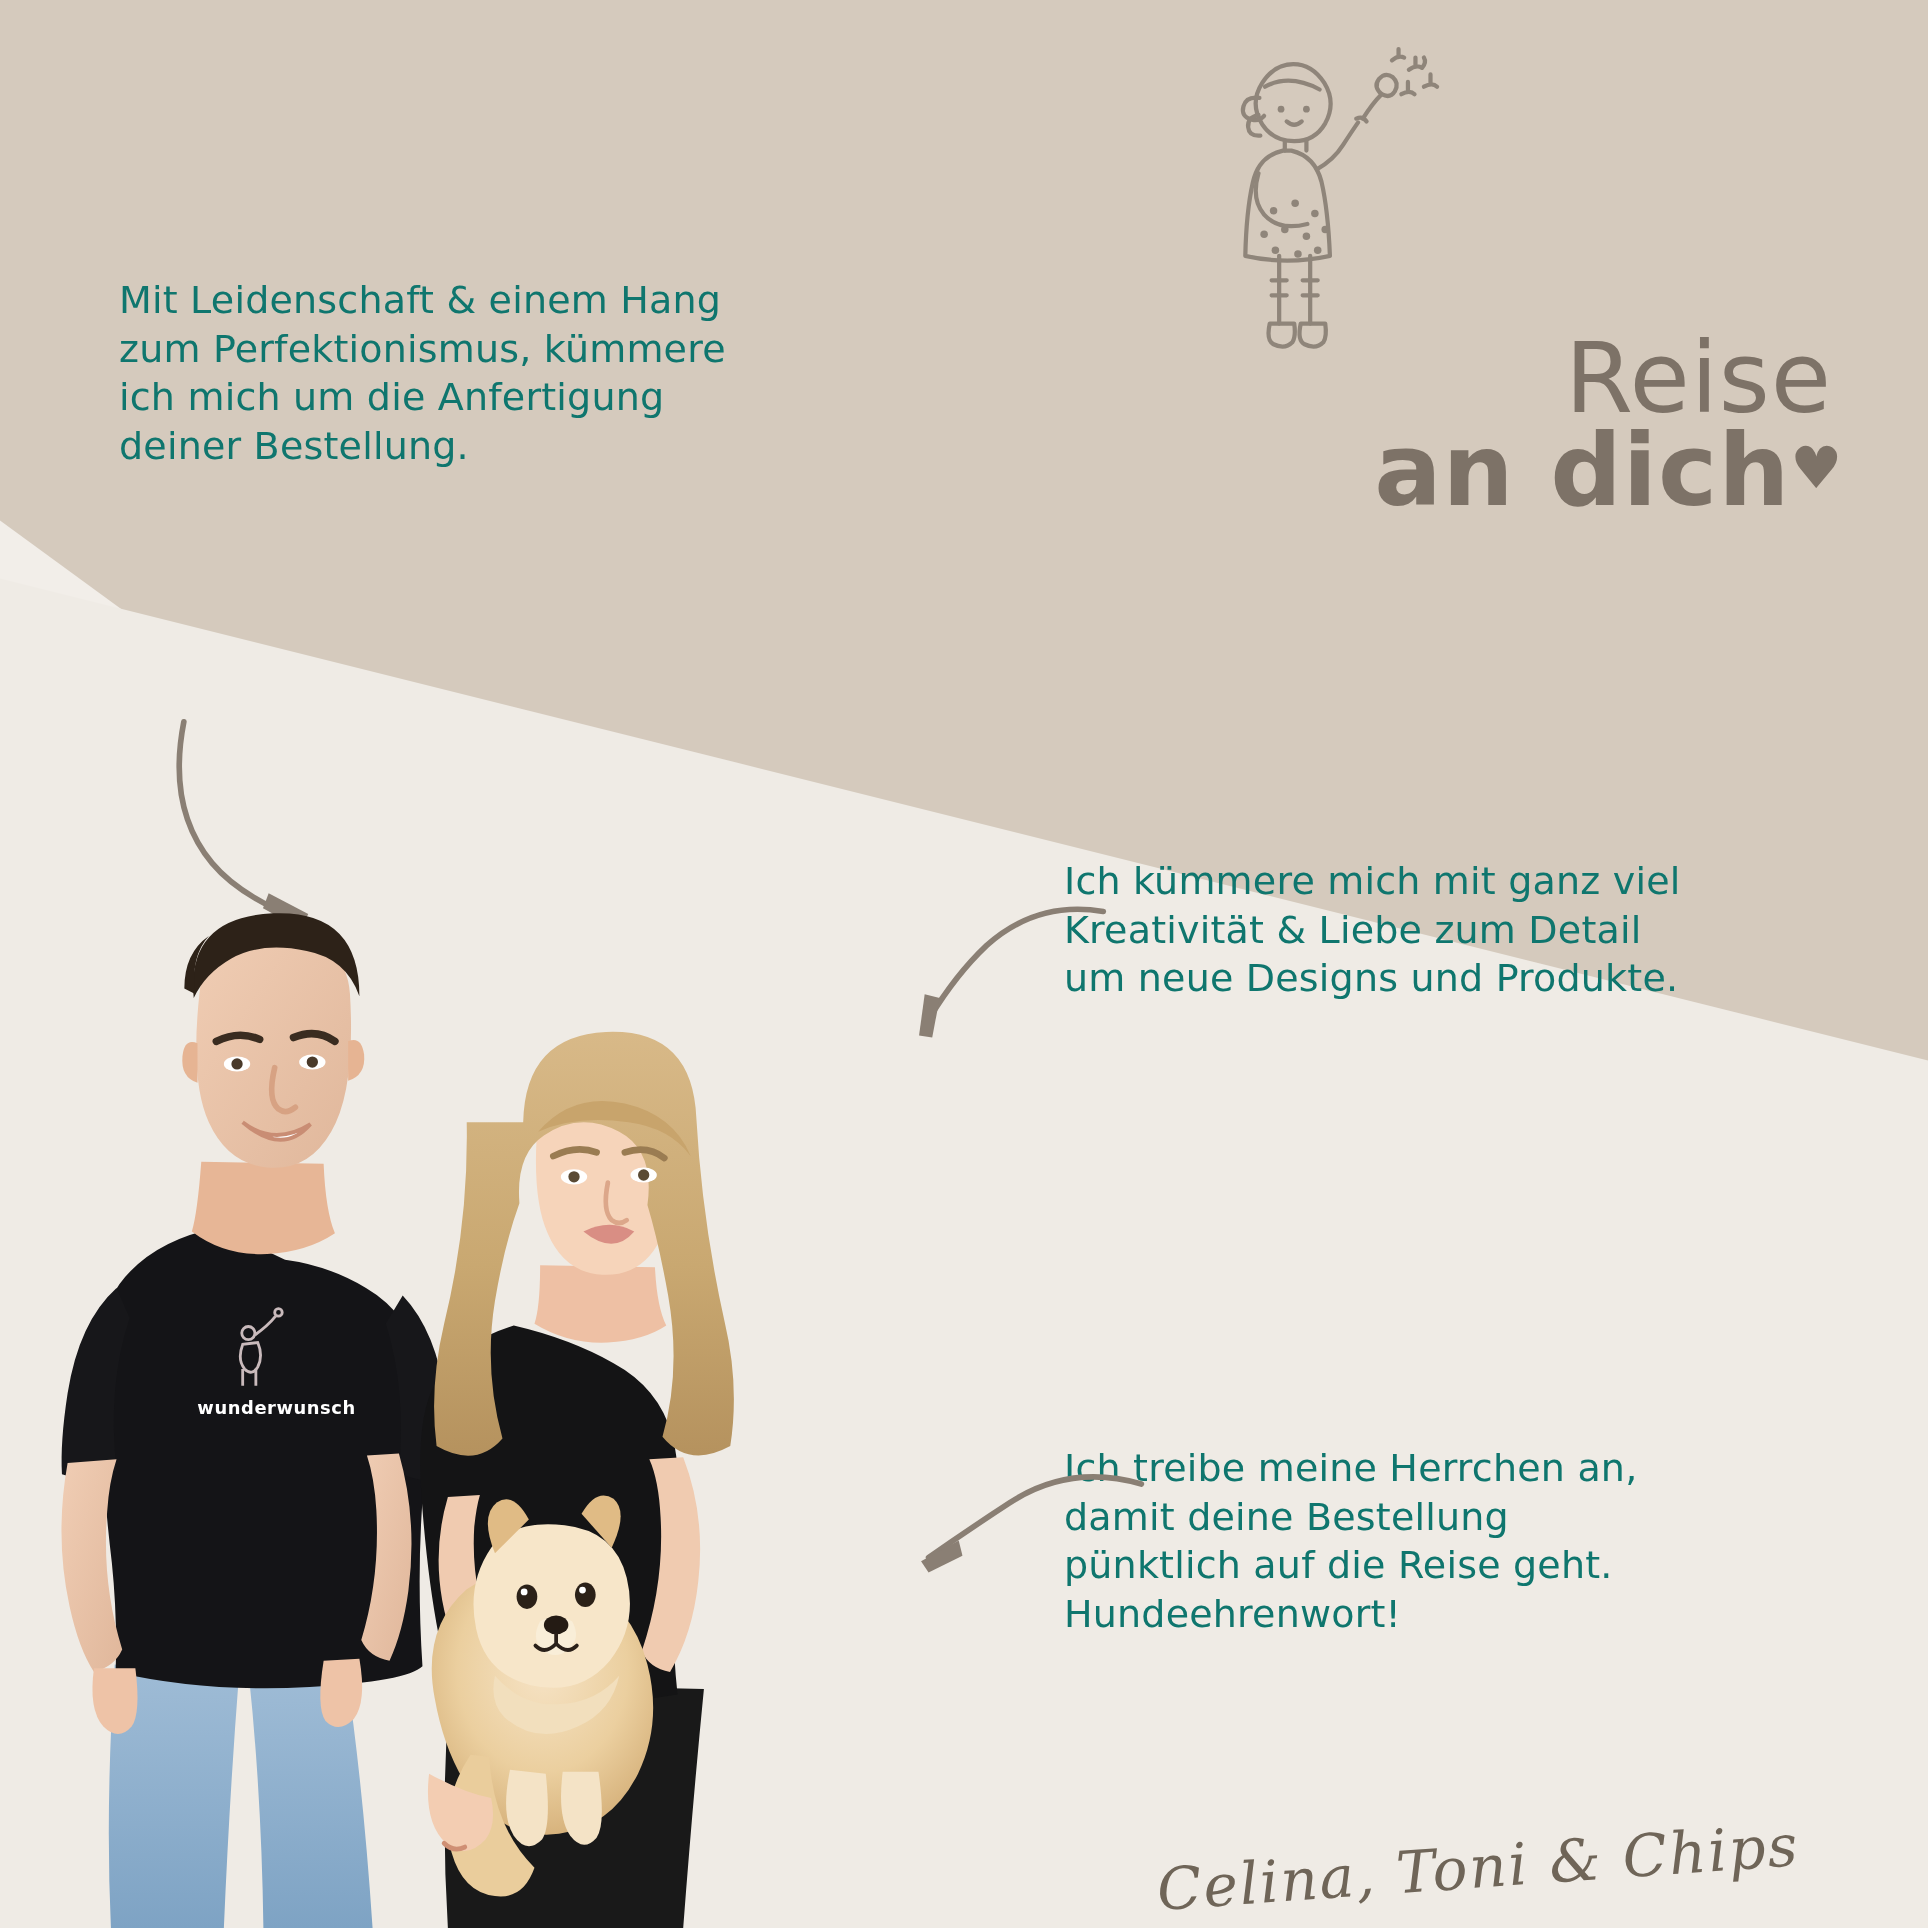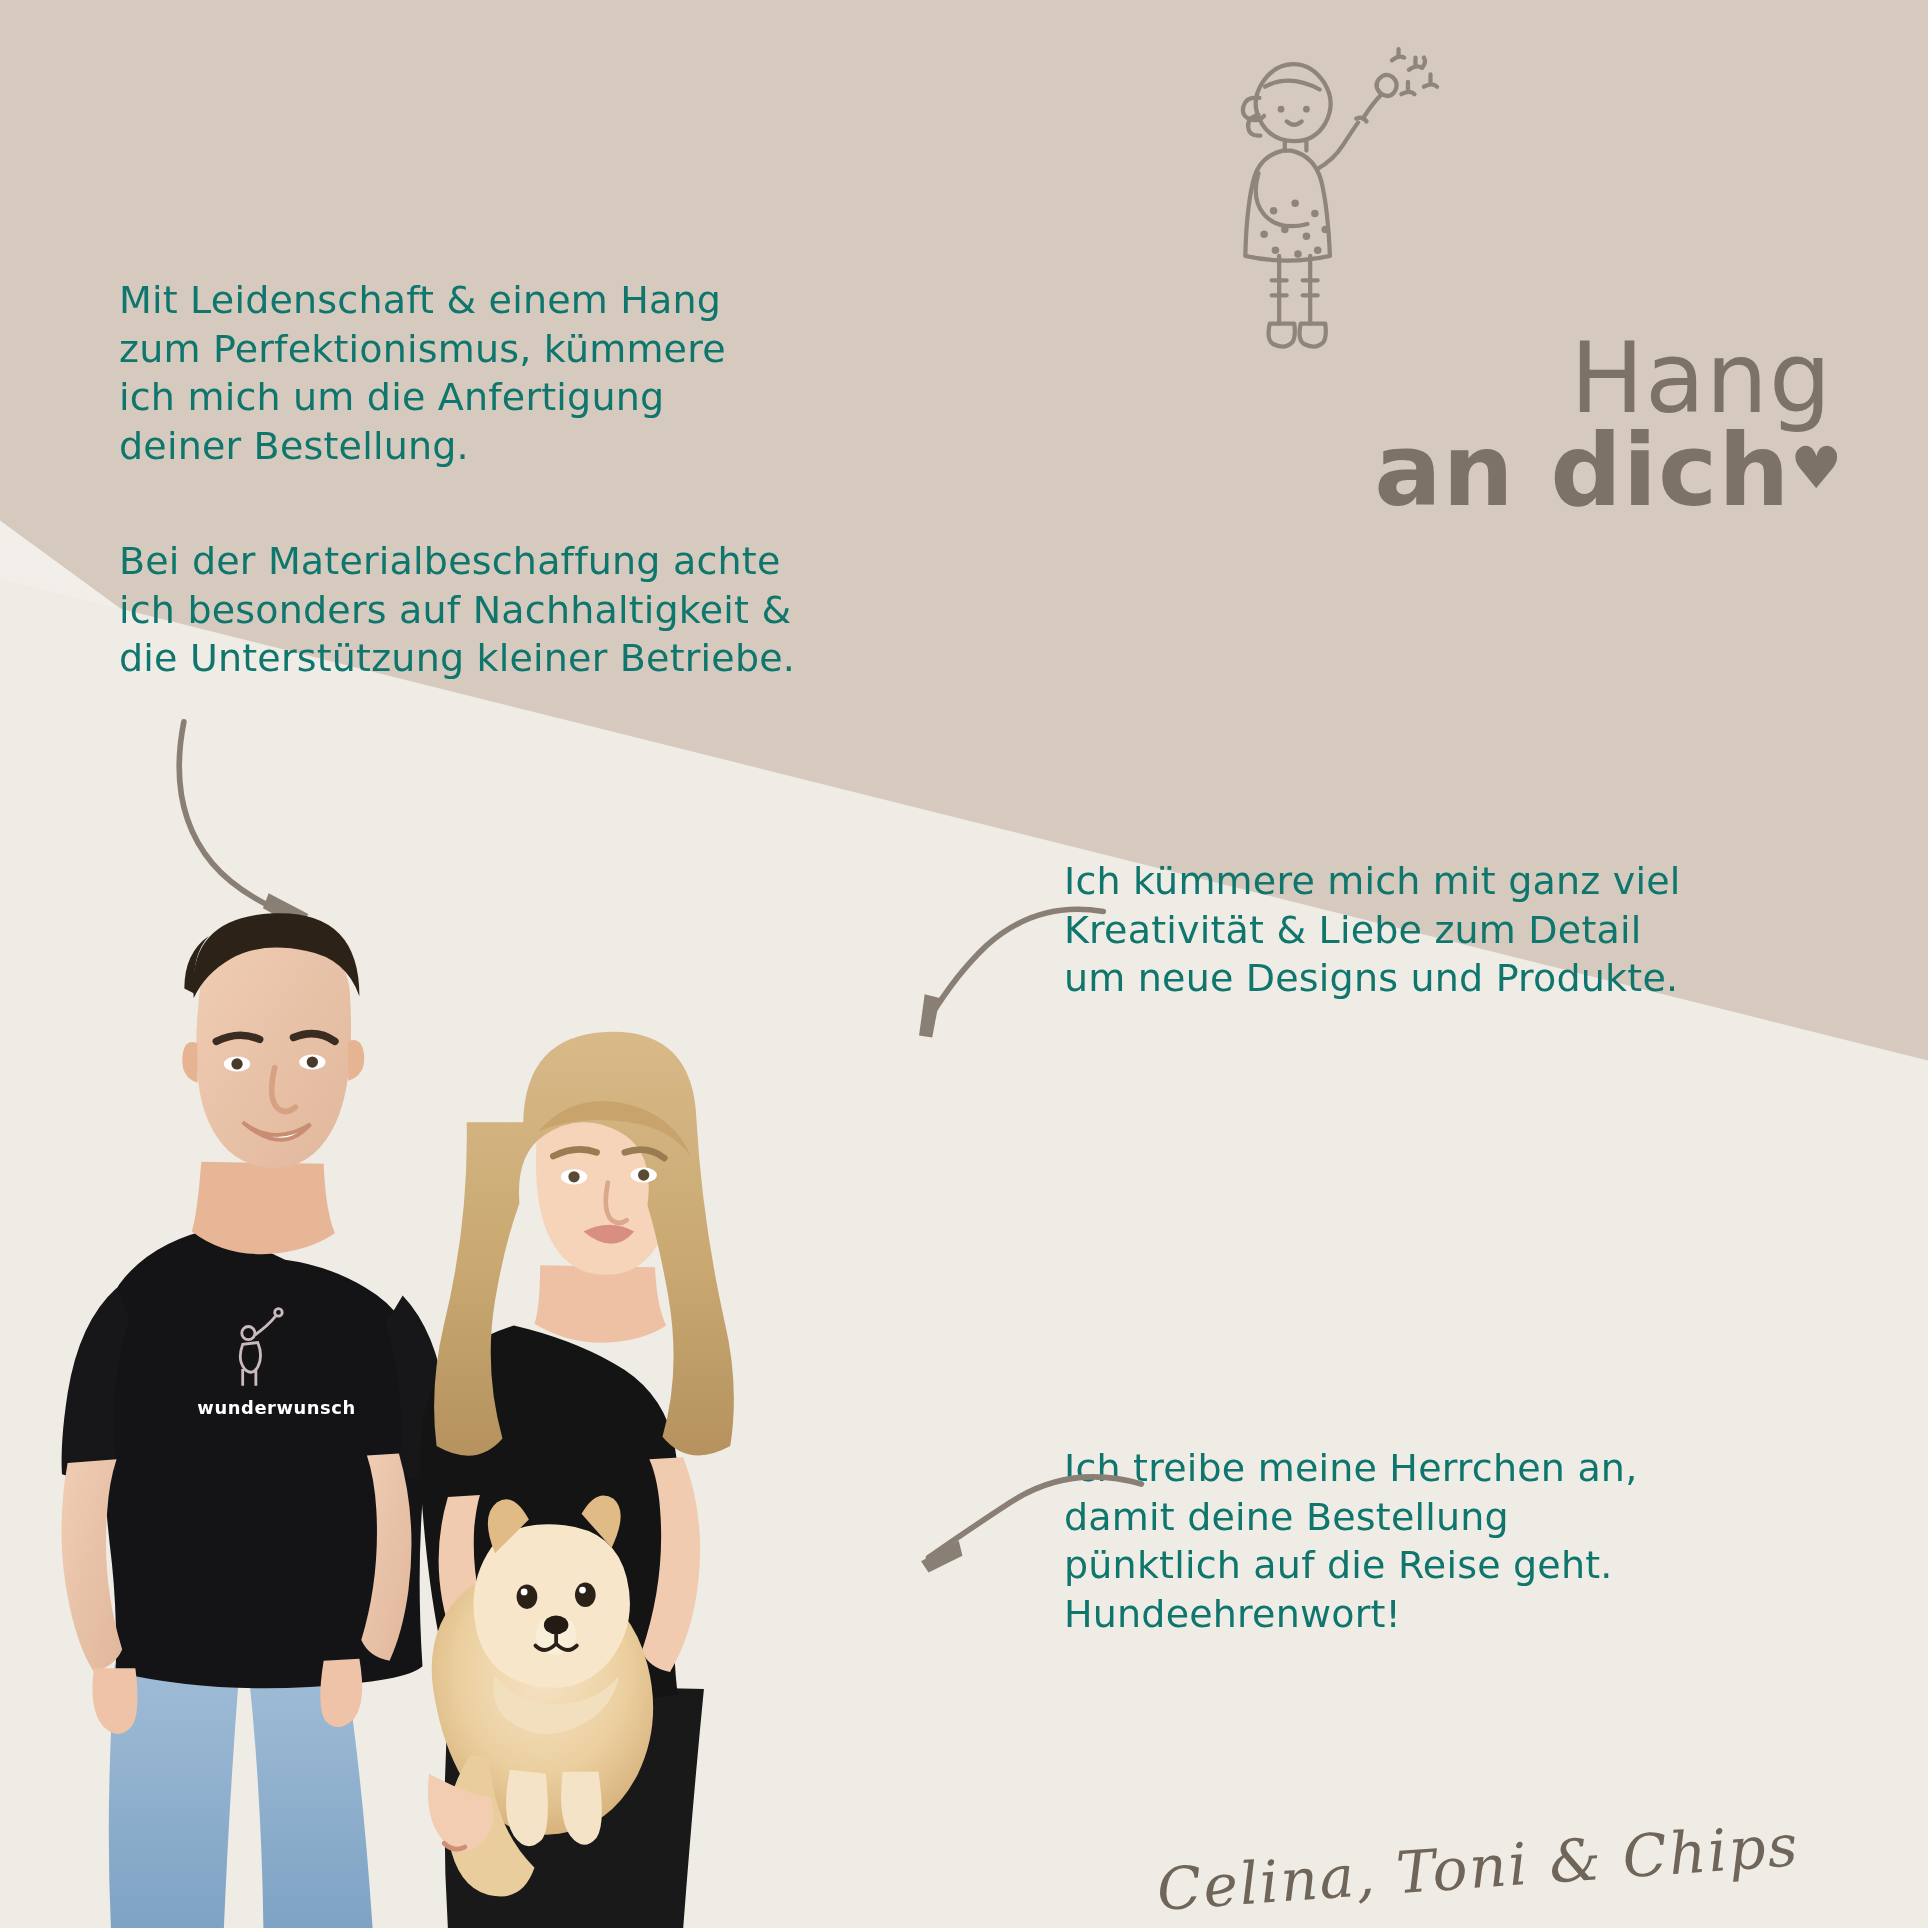--- a/index.html
+++ b/index.html
@@ -199,34 +199,31 @@
       <path d="M114 242 v72 M147 242 v72"></path>
 
       <path d="M106 268 h16 M106 284 h16 M139 268 h16 M139 284 h16"></path>
 
       <path d="M104 314 q-4 18 4 22 q12 6 20 -2 q4 -6 2 -20 Z"></path>
       <path d="M137 314 q-4 18 4 22 q12 6 20 -2 q4 -6 2 -20 Z"></path>
     </svg>
   </div>
 
   <div id="headline">
-    <div class="h-line h1">Hang</div>
+    <div class="h-line h1">Reise</div>
     <div class="h-line h3">
       <span>an dich</span><span class="heart">♥</span>
     </div>
   </div>
 
   <div class="txt para left" style="left:119px; top:276px; width:772px;">Mit Leidenschaft &amp; einem Hang
 zum Perfektionismus, kümmere
 ich mich um die Anfertigung
 deiner Bestellung.</div>
 
-  <div class="txt para left" style="left:119px; top:537px; width:847px;">Bei der Materialbeschaffung achte
-ich besonders auf Nachhaltigkeit &amp;
-die Unterstützung kleiner Betriebe.</div>
 
   <div class="txt para right" style="right:45px; top:857px; width:819px;">Ich kümmere mich mit ganz viel
 Kreativität &amp; Liebe zum Detail
 um neue Designs und Produkte.</div>
 
 
   <div class="txt para right" style="right:45px; top:1444px; width:819px;">Ich treibe meine Herrchen an,
 damit deine Bestellung
 pünktlich auf die Reise geht.
 Hundeehrenwort!</div>

